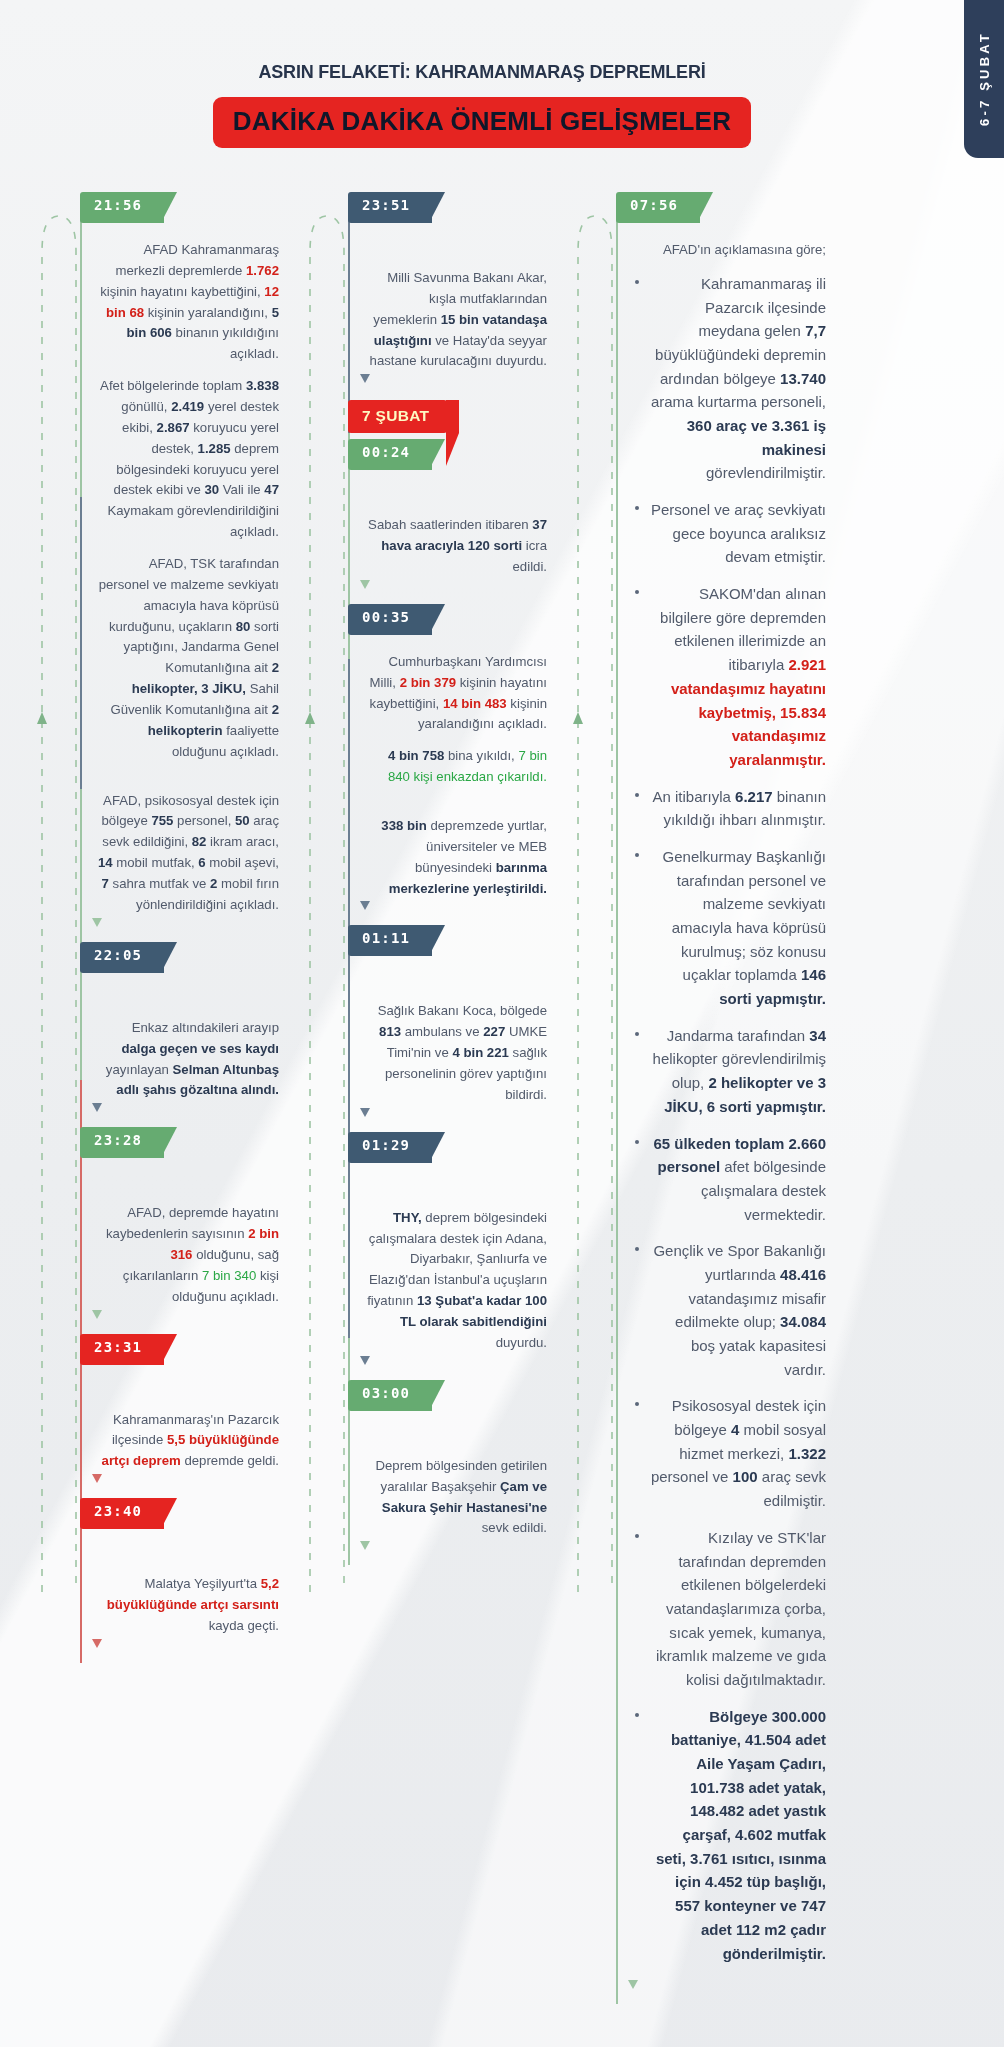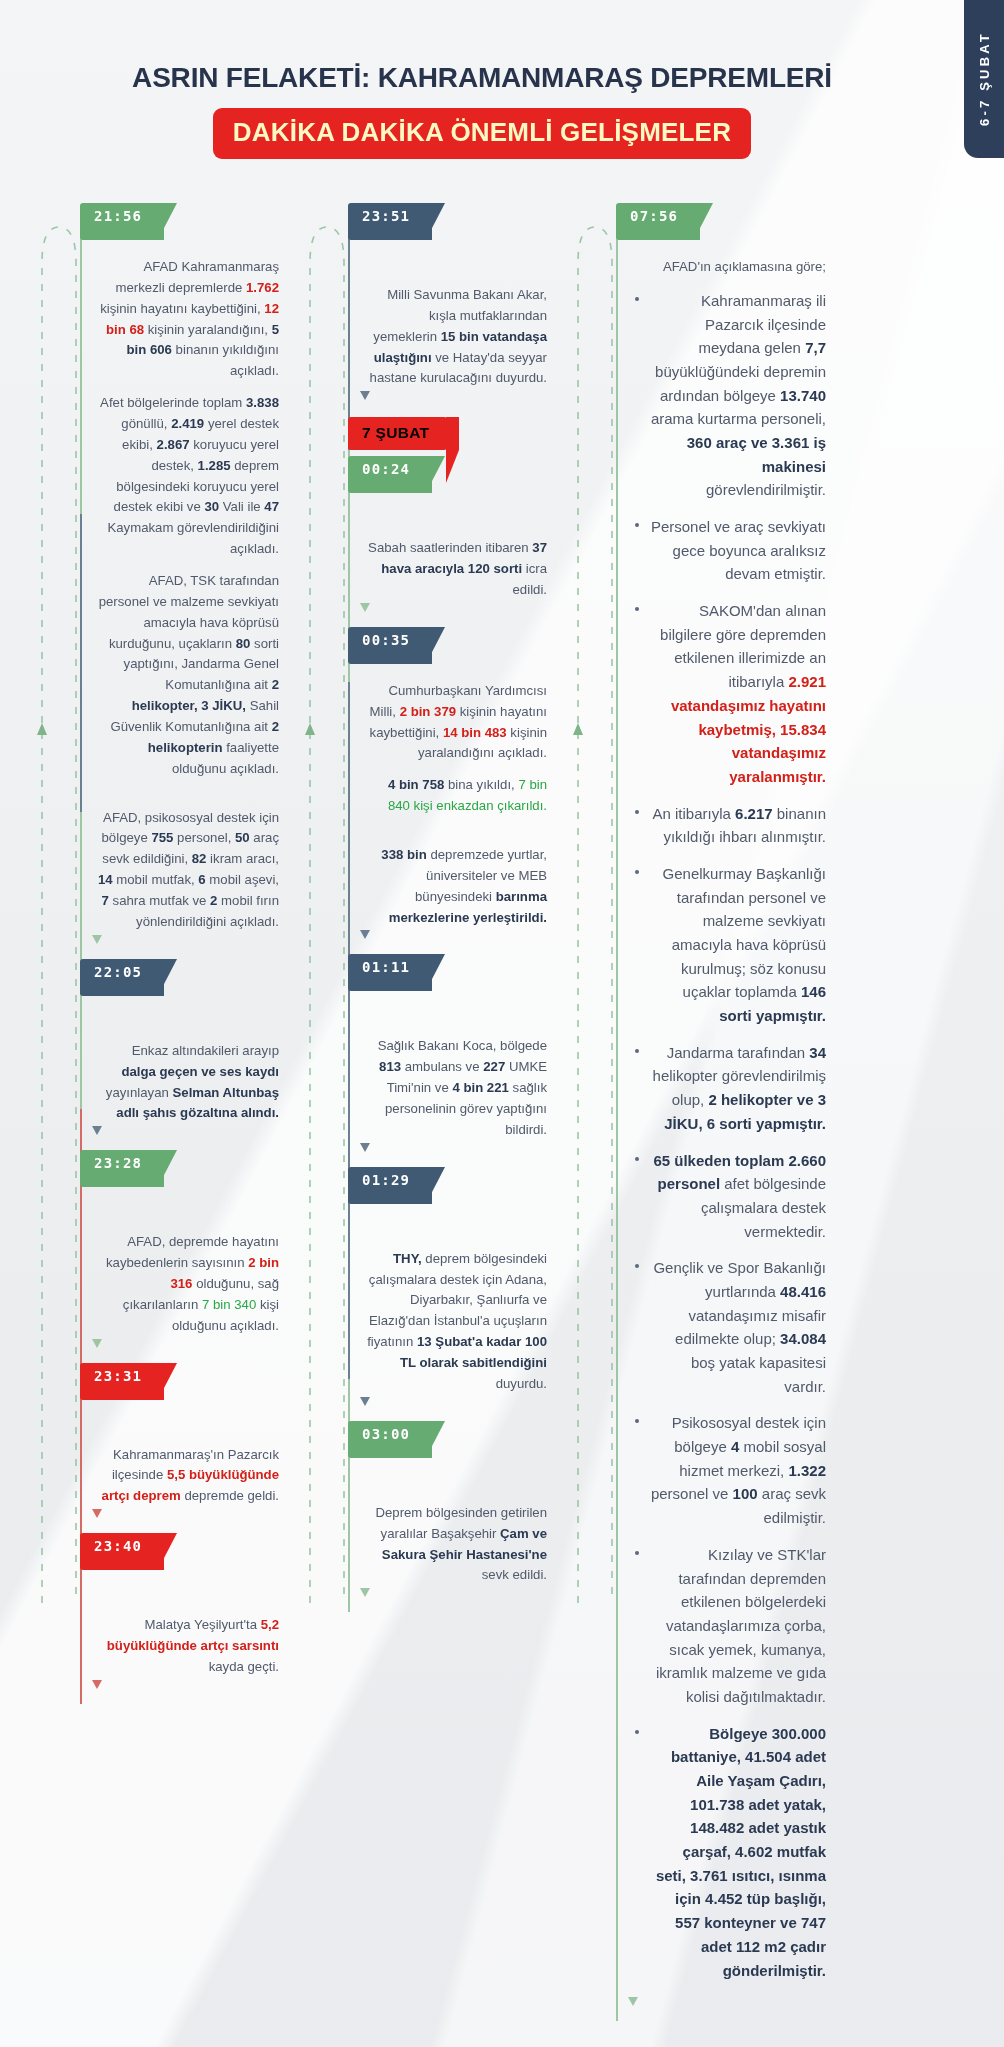--- a/index.html
+++ b/index.html
@@ -36,30 +36,30 @@
     color: #ffffff;
     font-size: 13px;
     font-weight: bold;
     letter-spacing: 3.2px;
   }
 
   
   .header { padding: 62px 0 0 0; text-align: center; }
   .head-title {
     color: #27344b;
-    font-size: 28px;
+    font-size: 18px;
     font-weight: bold;
     letter-spacing: -0.2px;
     padding-right: 40px;
   }
   .head-band-wrap { margin-top: 14px; padding-right: 40px; }
   .head-band {
     display: inline-block;
     background: #e52421;
-    color: #fef9c3;
+    color: #0f172a;
     font-size: 26px;
     font-weight: bold;
     letter-spacing: 0.2px;
     padding: 9px 20px 11px 20px;
     border-radius: 9px;
   }
 
   
   .cols {
     display: flex;
@@ -98,21 +98,21 @@
     width: 2px;
   }
 
   
   .evt { position: relative; }
   .badge-row { position: relative; margin-left: -16px; }
   .badge {
     position: relative;
     display: inline-block;
     min-width: 84px;
-    height: 37px;
+    height: 31px;
     line-height: 27px;
     padding: 0 20px 0 14px;
     color: #ffffff;
     font-family: "DejaVu Sans Mono", "Liberation Mono", monospace;
     font-size: 14px;
     font-weight: bold;
     letter-spacing: 1.2px;
     border-top-left-radius: 3px;
     border-bottom-left-radius: 3px;
   }
@@ -159,21 +159,21 @@
     left: 3px; top: 8px;
     width: 4px; height: 4px;
     border-radius: 50%;
     background: #5b677a;
   }
 
   
   .daybanner {
     display: inline-block;
     background: #e52421;
-    color: #000000;
+    color: #fef9c3;
     font-size: 15.5px;
     font-weight: bold;
     letter-spacing: 0.3px;
     padding: 7px 18px 8px 14px;
     margin: 2px 0 6px -16px;
     border-radius: 3px;
     position: relative;
   }
   .daybanner::after {
     content: "";

